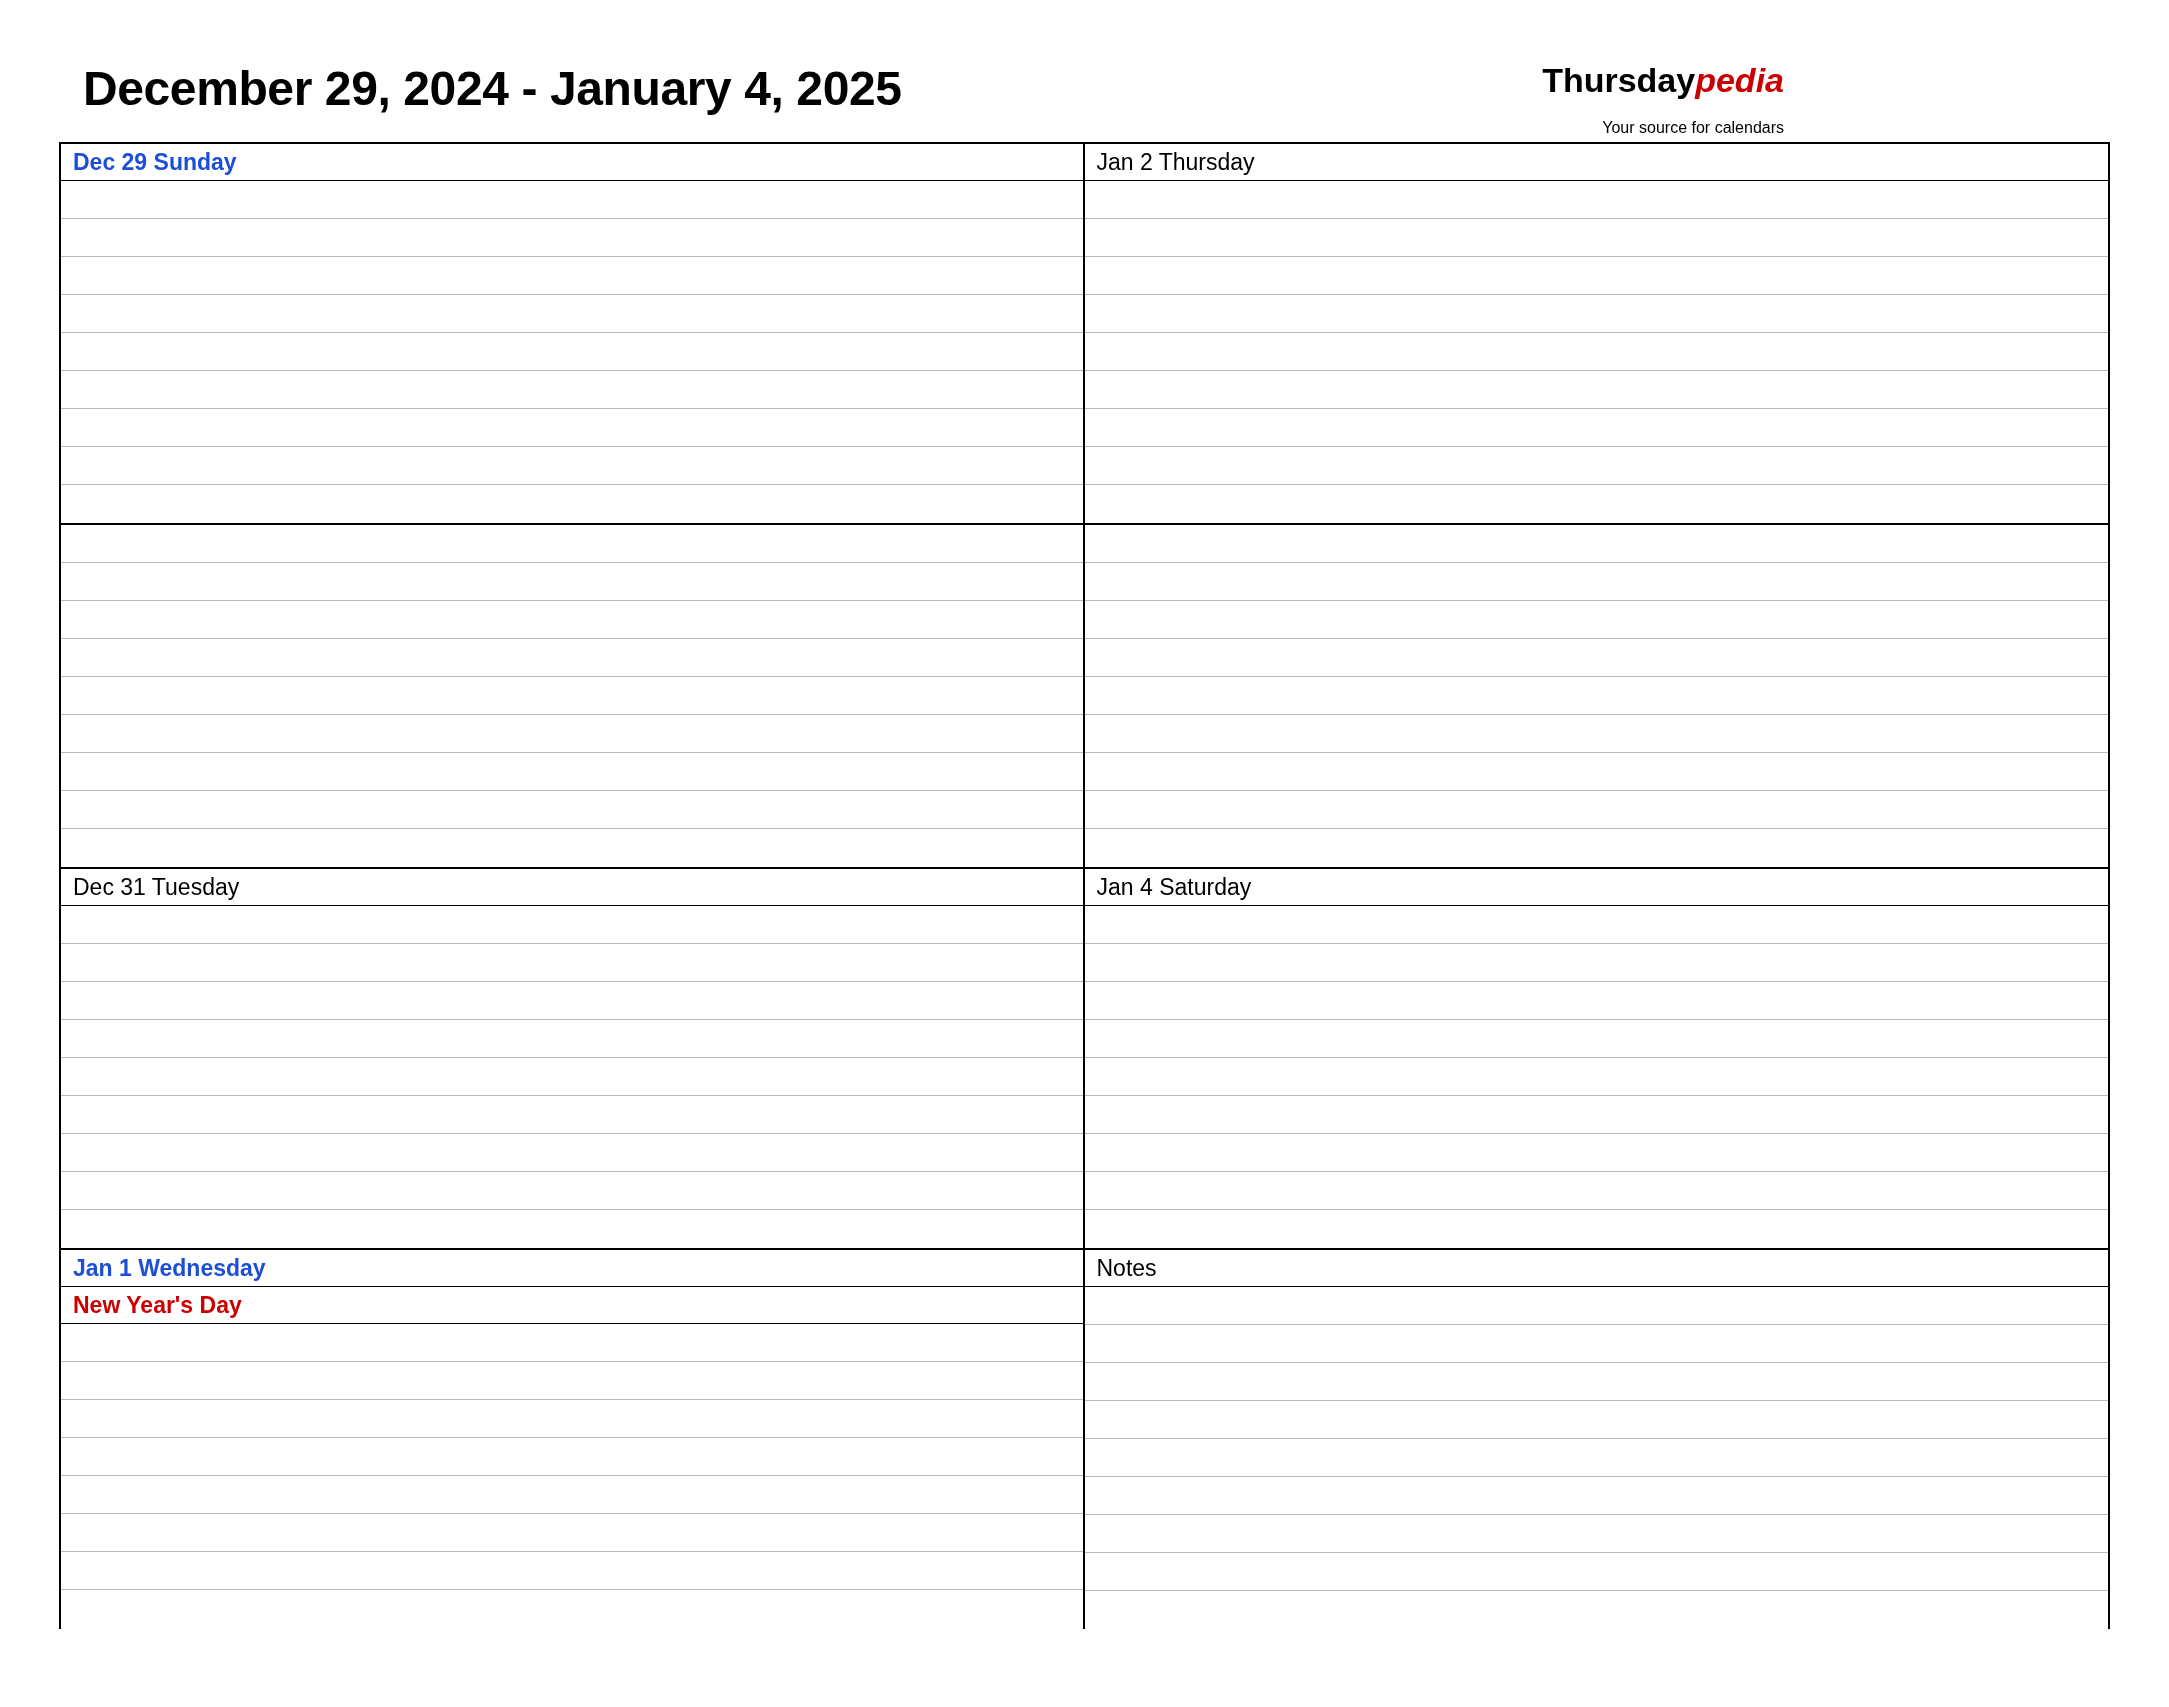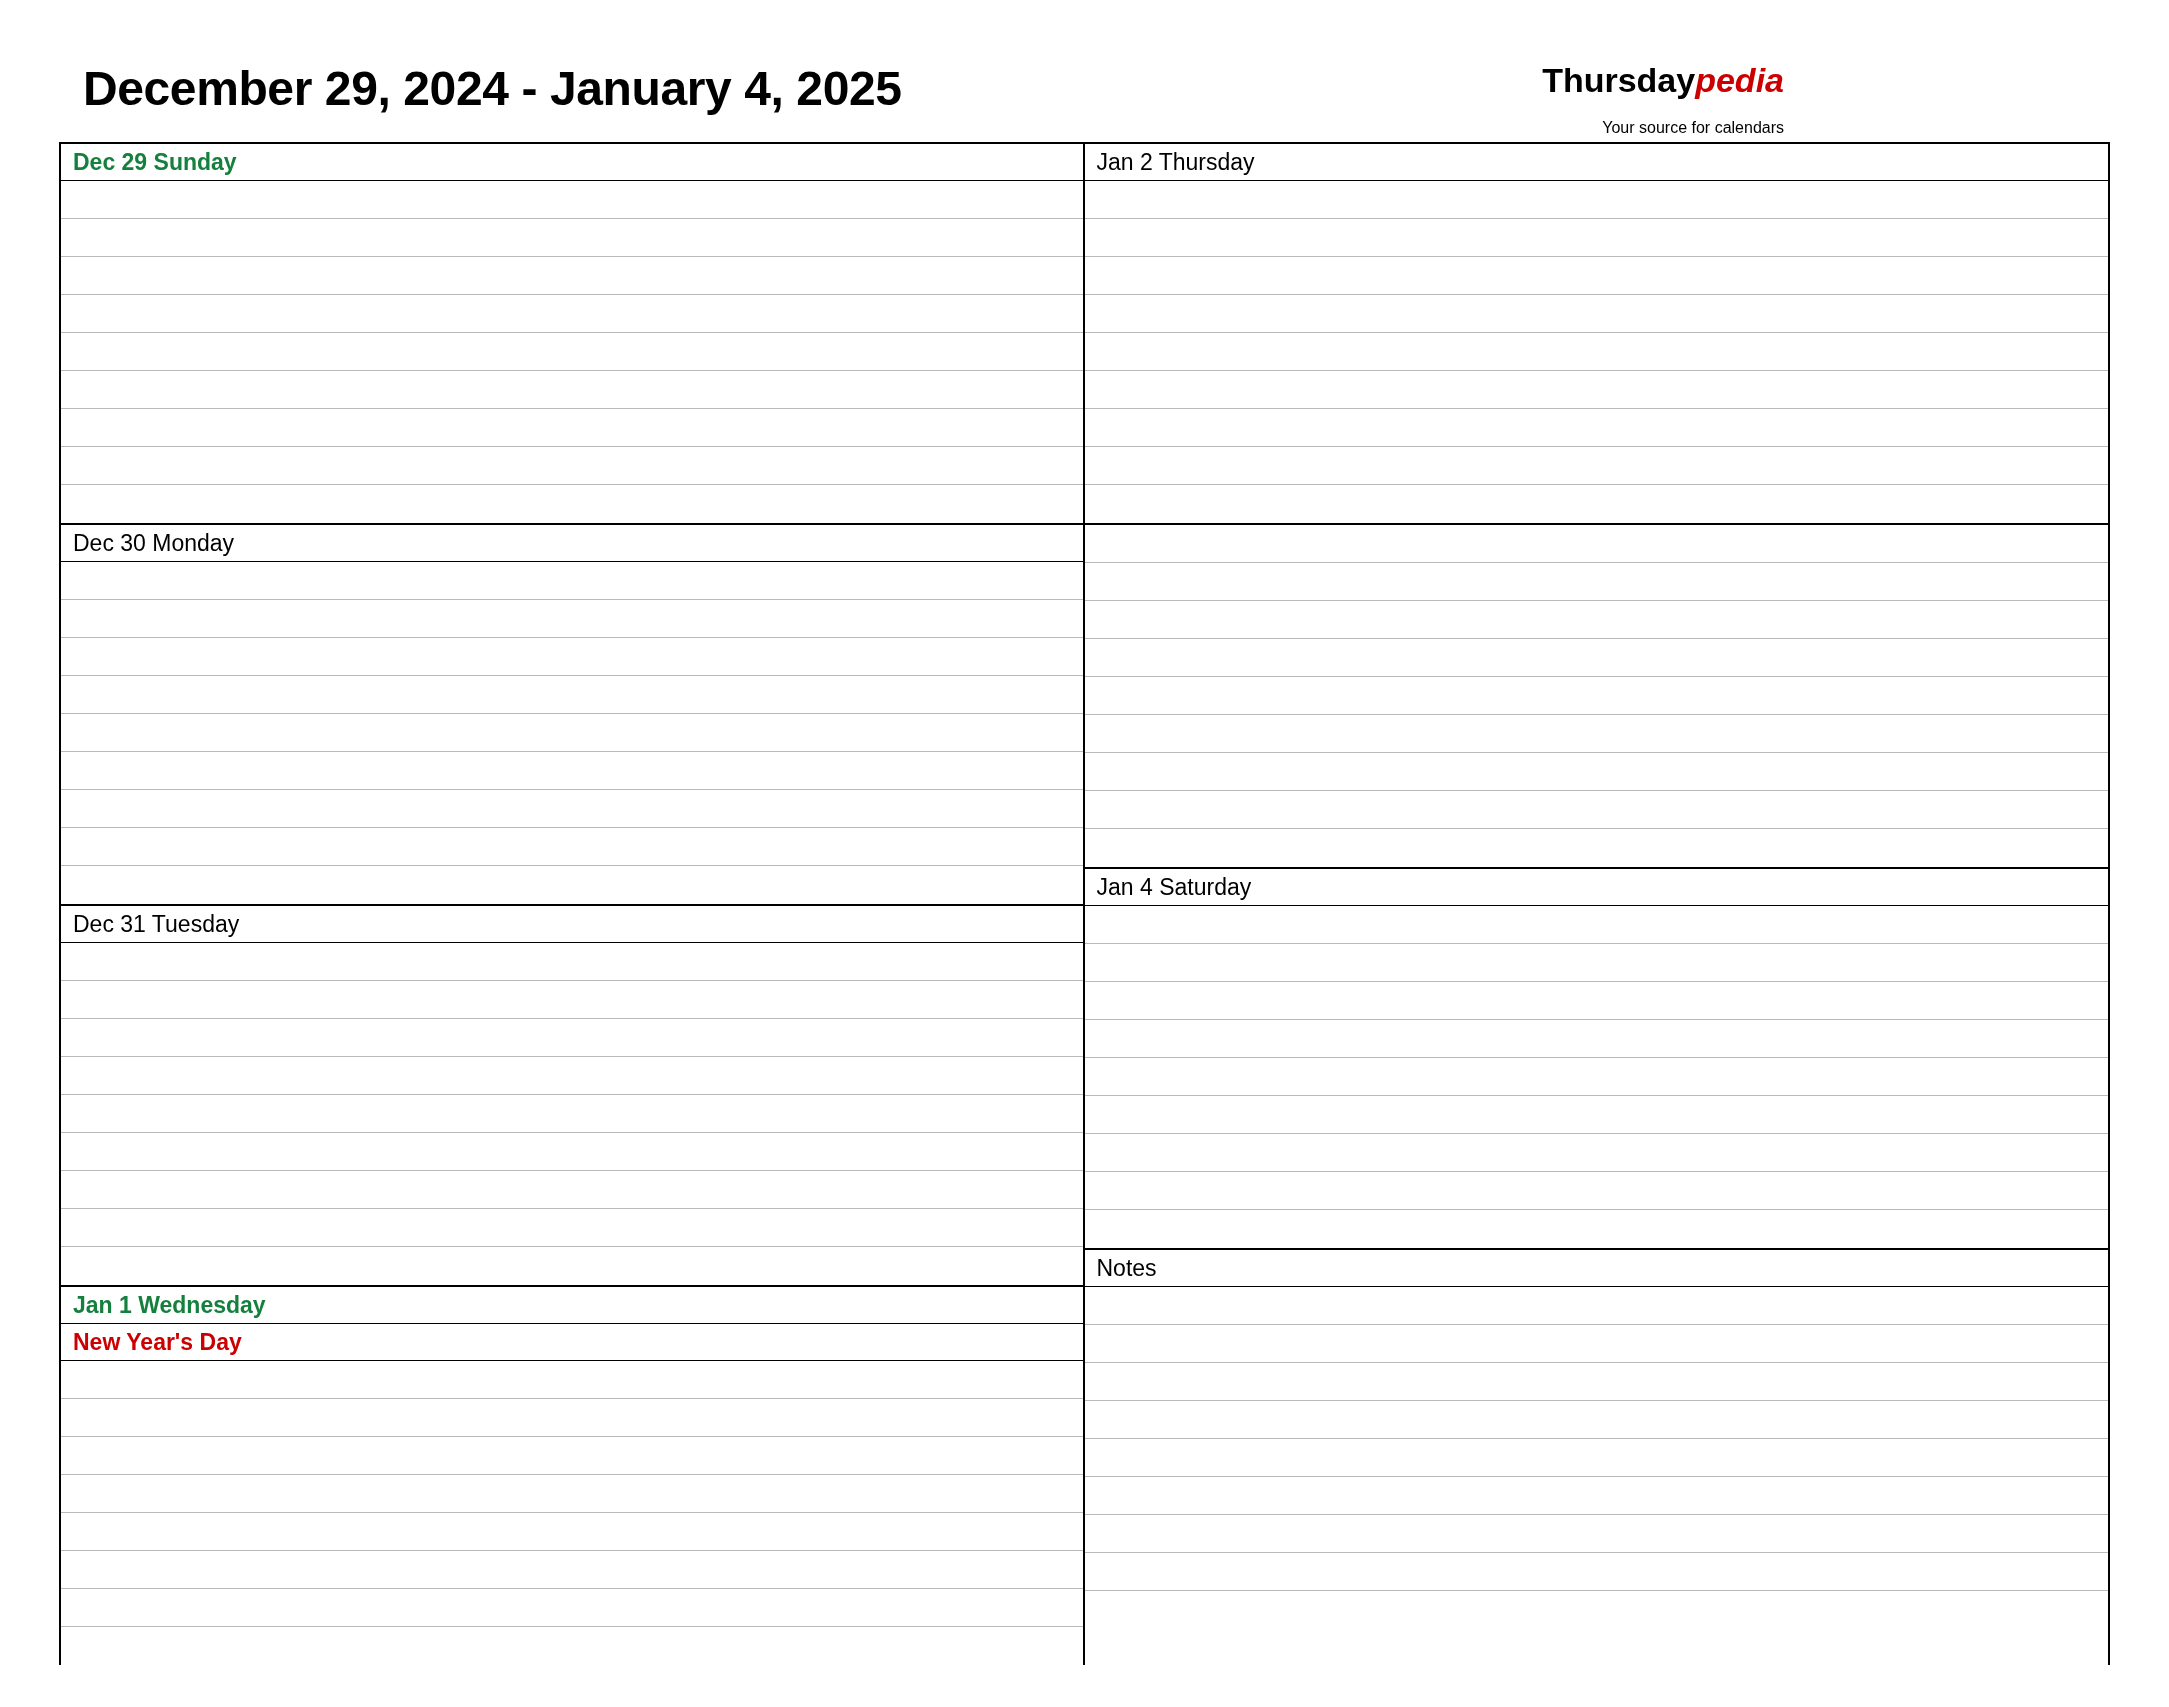--- a/index.html
+++ b/index.html
@@ -86,21 +86,21 @@
   .day-head {
     box-sizing: border-box;
     height: 37px;
     line-height: 37px;
     padding-left: 12px;
     font-size: 23px;
     border-bottom: 1.7px solid #000;
     white-space: nowrap;
   }
   .day-head.red {
-    color: #15803d;
+    color: #1d4ed8;
     font-weight: bold;
   }
   .day-head.bold {
     font-weight: normal;
   }
   .holiday {
     box-sizing: border-box;
     height: 37px;
     line-height: 37px;
     padding-left: 12px;
@@ -145,21 +145,20 @@
             <div class="line"></div>
             <div class="line"></div>
             <div class="line"></div>
             <div class="line"></div>
             <div class="line"></div>
             <div class="line"></div>
             <div class="line"></div>
           </div>
         </div>
         <div class="block">
-          <div class="day-head">Dec 30  Monday</div>
           <div class="lines">
             <div class="line"></div>
             <div class="line"></div>
             <div class="line"></div>
             <div class="line"></div>
             <div class="line"></div>
             <div class="line"></div>
             <div class="line"></div>
             <div class="line"></div>
             <div class="line"></div>

